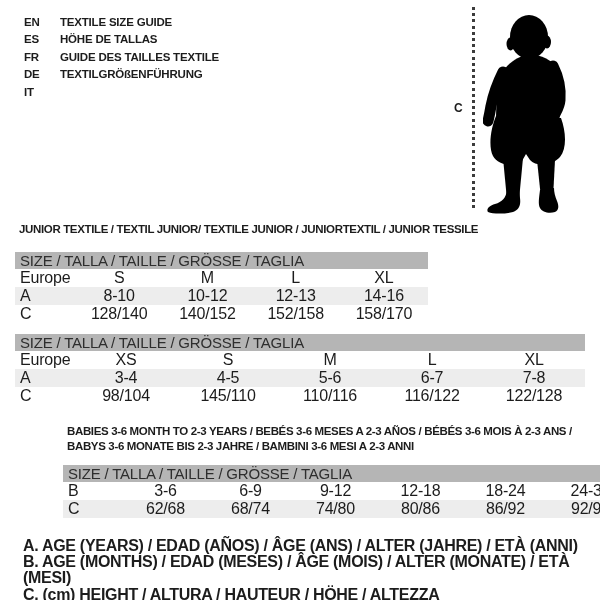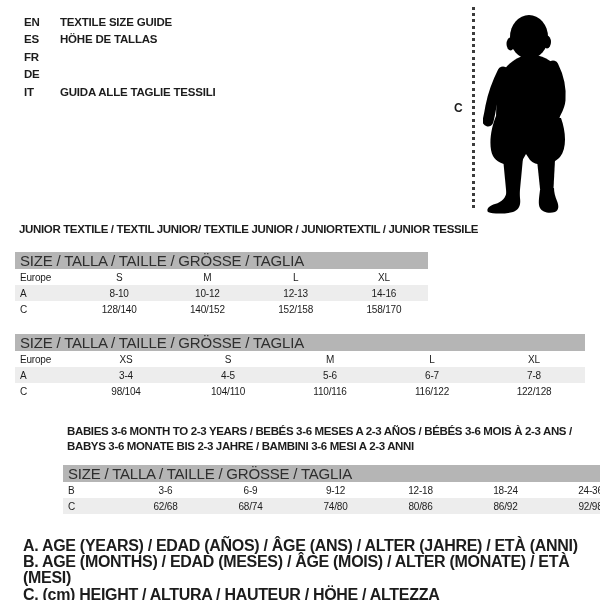--- a/index.html
+++ b/index.html
@@ -25,21 +25,21 @@
   .tb-1{top:325px;}
   .tb-2{top:424px;margin-left:48px;}
   .table-title{font-weight:bold;font-size:11.5px;letter-spacing:-0.35px;line-height:15px;padding-left:4px;white-space:nowrap;}
   .table-title sub{font-size:8px;}
   .tb-0 table{margin-top:15px;width:413px;}
   .tb-1 table{margin-top:9px;width:570px;}
   .tb-2 table{margin-top:11px;width:570px;}
   table{border-collapse:collapse;table-layout:fixed;}
   th{background:var(--table-header-bg,#b5b5b5);font-weight:normal;font-size:15px;text-align:left;
      padding:0 0 0 5px;height:13px;color:#2e2e2e;letter-spacing:-0.2px;white-space:nowrap;overflow:hidden;}
-  td{font-size:10px;height:16px;text-align:center;padding:0;letter-spacing:-0.2px;color:var(--text,#1c1c1c);}
+  td{font-size:16px;height:16px;text-align:center;padding:0;letter-spacing:-0.2px;color:var(--text,#1c1c1c);}
   td.lbl{text-align:left;padding-left:5px;}
   tbody tr:nth-child(even){background:var(--row-alt-bg,#ededed);}
   
   .footnotes{position:absolute;left:23px;top:538px;font-weight:bold;font-size:16px;line-height:16.2px;letter-spacing:-0.3px;}
 </style>
 </head>
 <body>
 
 <div class="page">
 
@@ -47,27 +47,28 @@
     <div class="lang-row">
       <span class="lang-code">EN</span>
       <span class="lang-title">TEXTILE SIZE GUIDE</span>
     </div>
     <div class="lang-row">
       <span class="lang-code">ES</span>
       <span class="lang-title">HÖHE DE TALLAS</span>
     </div>
     <div class="lang-row">
       <span class="lang-code">FR</span>
+      <span class="lang-title">GUIDE DES TAILLES TEXTILE</span>
     </div>
     <div class="lang-row">
       <span class="lang-code">DE</span>
+      <span class="lang-title">TEXTILGRÖßENFÜHRUNG</span>
     </div>
     <div class="lang-row">
       <span class="lang-code">IT</span>
-      <span class="lang-title">GUIDA ALLE TAGLIE TESSILI</span>
     </div>
   </div>
 
   <div class="figure">
     <span class="c-label">C</span>
     <div class="dashed-line"></div>
     <svg width="90" height="204" viewBox="0 0 90 204" aria-hidden="true">
 
       <ellipse class="sil" cx="46" cy="27" rx="19" ry="22"></ellipse>
       <ellipse class="sil" cx="27.5" cy="34" rx="4" ry="6.5"></ellipse>
@@ -160,21 +161,21 @@
               <td class="lbl">A</td>
               <td>3-4</td>
               <td>4-5</td>
               <td>5-6</td>
               <td>6-7</td>
               <td>7-8</td>
             </tr>
             <tr>
               <td class="lbl">C</td>
               <td>98/104</td>
-              <td>104/110</td>
+              <td>145/110</td>
               <td>110/116</td>
               <td>116/122</td>
               <td>122/128</td>
             </tr>
           </tbody>
         </table>
       </div>
       <div class="table-block tb-2">
         <div class="table-title">
           <div class="title-line"><span>BABIES 3-6 MONTH TO 2-3 YEARS / BEBÉS 3-6 MESES A 2-3 AÑOS / BÉBÉS 3-6 MOIS À 2-3 ANS /</span></div>

